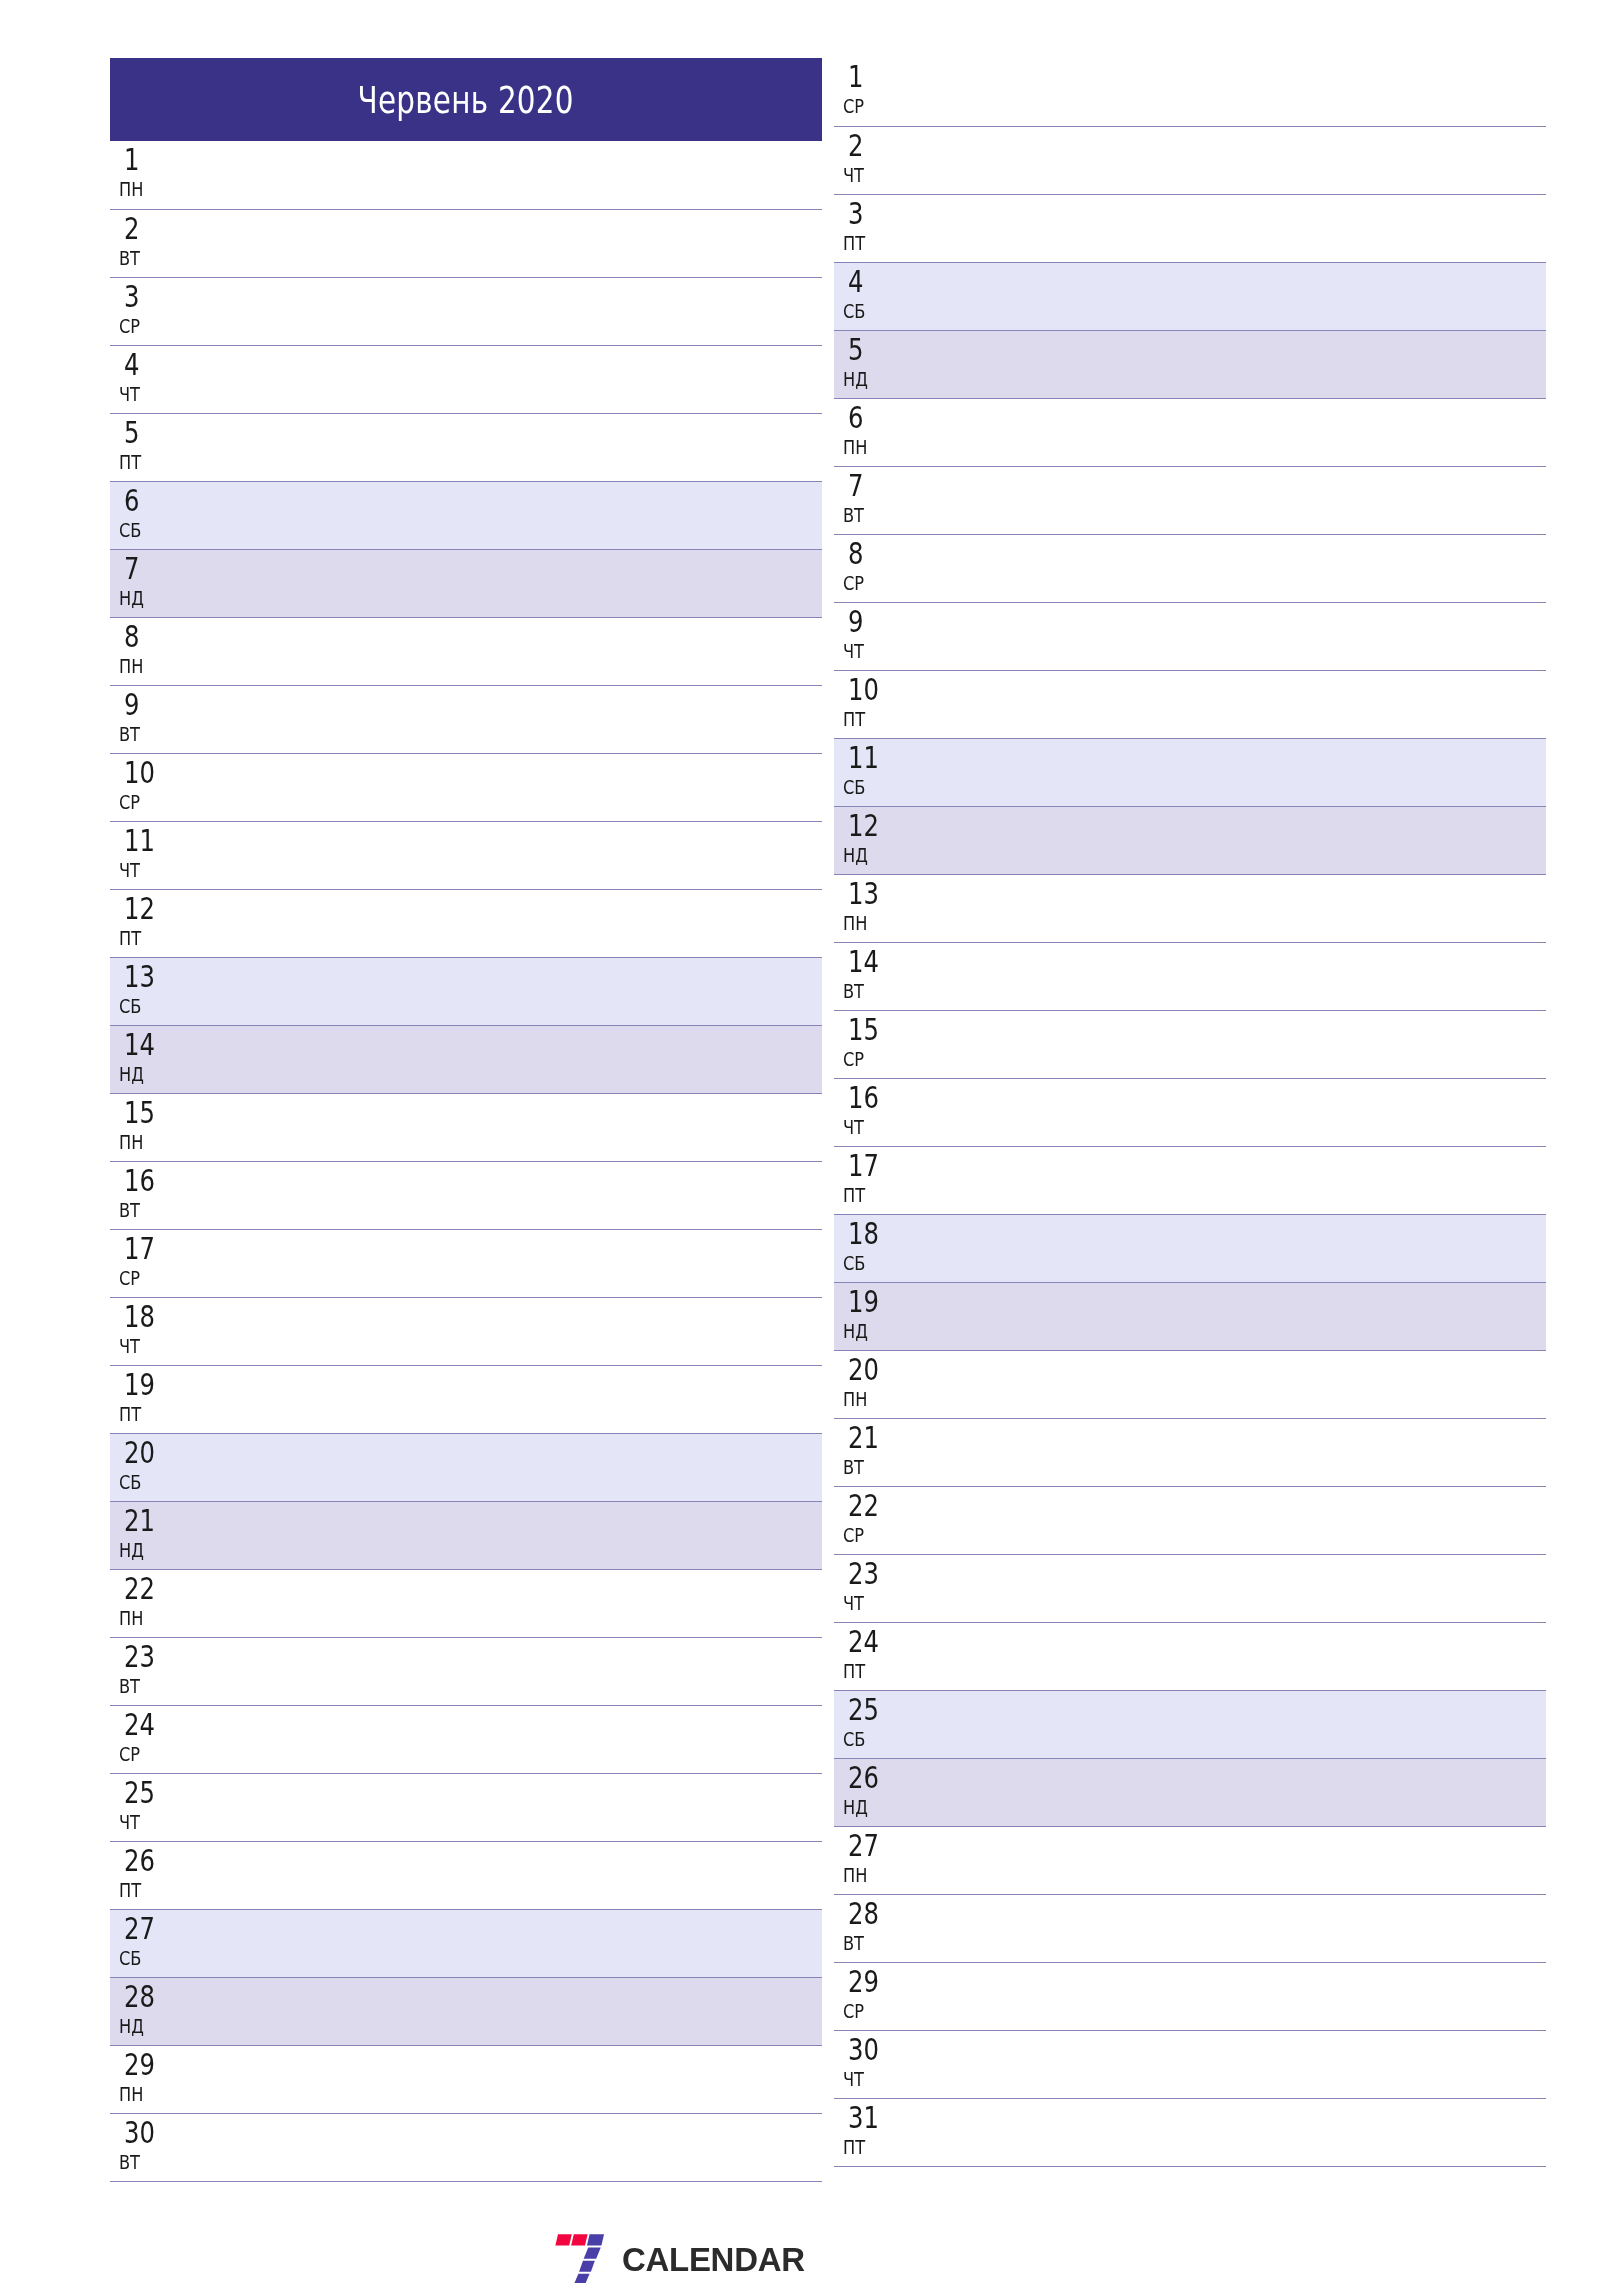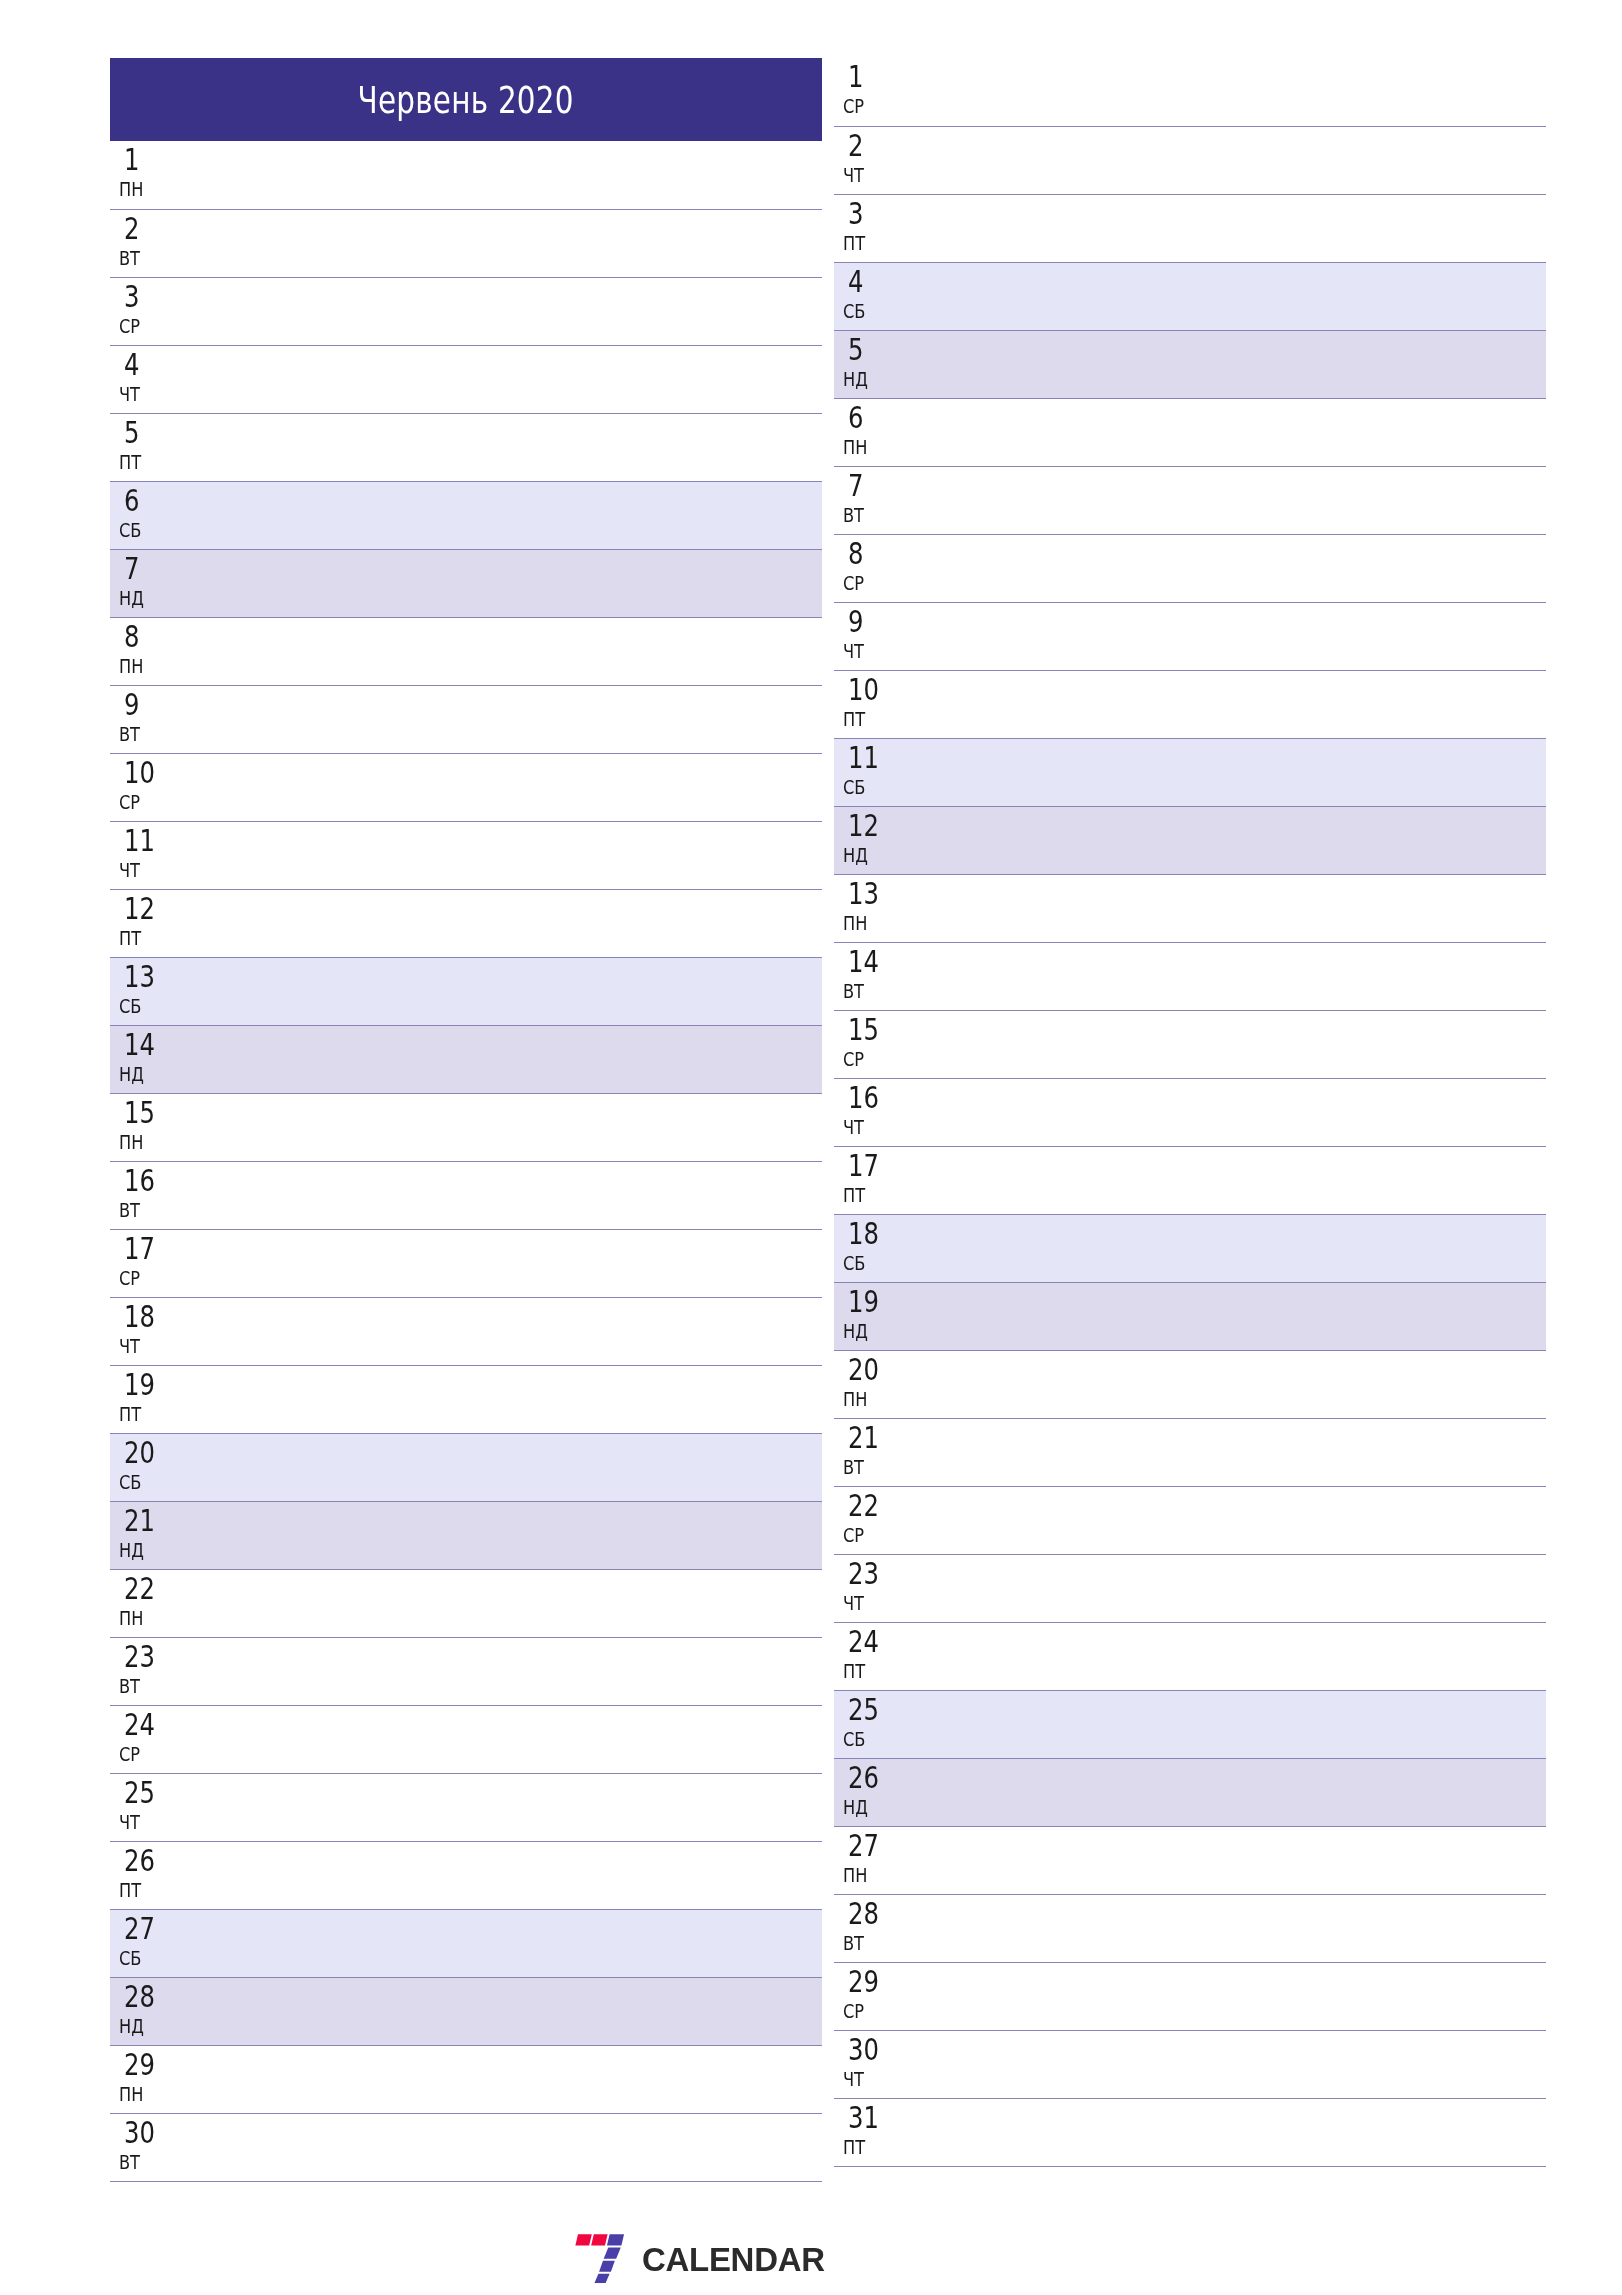--- a/index.html
+++ b/index.html
@@ -107,21 +107,21 @@
     line-height: 1.1;
     transform: scaleX(0.90);
     transform-origin: left top;
     text-transform: uppercase;
     white-space: nowrap;
   }
 
   
   .logo-area {
     position: absolute;
-    left: 104px;
+    left: 84px;
     top: 2233px;
     width: 712px;
     height: 52px;
     display: flex;
     align-items: center;
     justify-content: flex-end;
     padding-right: 1.3px;
     box-sizing: border-box;
   }
 

